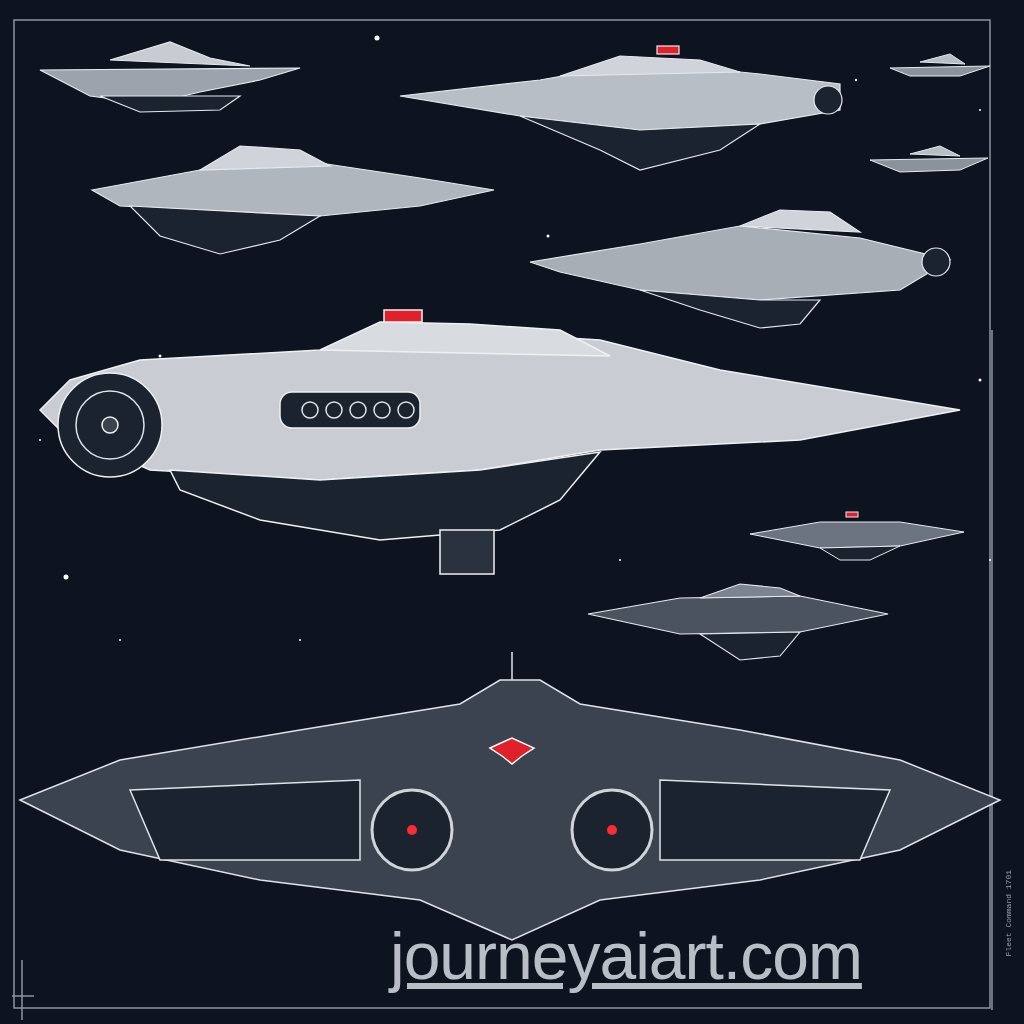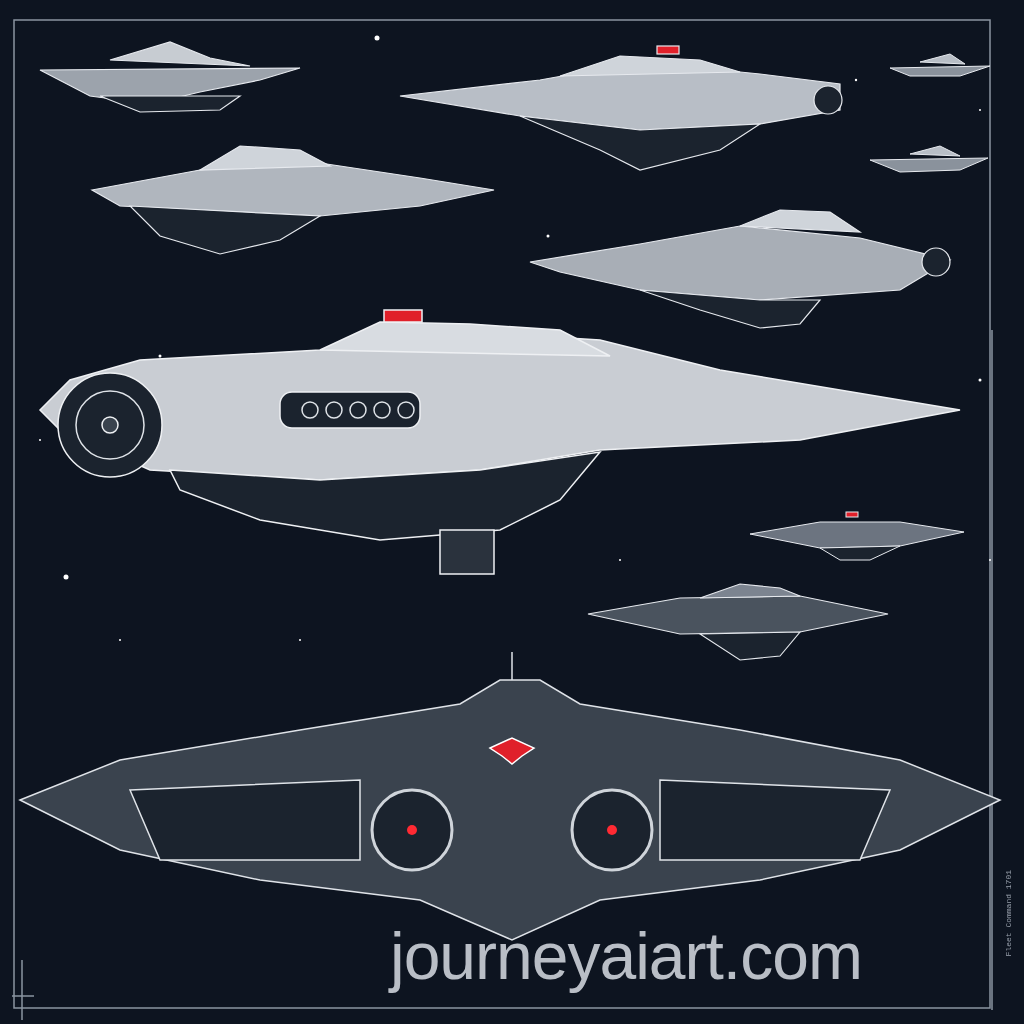--- a/index.html
+++ b/index.html
@@ -1,18 +1,18 @@
 <!DOCTYPE html>
 <html><head>
 <meta charset="utf-8">
 <style>
   html,body{margin:0;padding:0;background:#0d1420;}
   body{width:1024px;height:1024px;overflow:hidden;position:relative;font-family:"Liberation Sans",sans-serif;}
   #art{position:absolute;left:0;top:0;width:1024px;height:1024px;}
-  .watermark{position:absolute;left:390px;top:918px;font-size:66px;color:#b9bec6;letter-spacing:-1px;font-family:"Liberation Sans",sans-serif;}
+  .watermark{position:absolute;left:390px;top:918px;font-size:66px;color:#b9bec6;letter-spacing:-1px;font-family:"Liberation Sans",sans-serif;text-decoration:underline;}
   .sidelabel{position:absolute;left:1004px;top:870px;writing-mode:vertical-rl;transform:rotate(180deg);font-size:8px;color:#9aa2ad;font-family:"Liberation Mono",monospace;}
 </style>
 </head>
 <body>
 
 <svg id="art" viewBox="0 0 1024 1024" xmlns="http://www.w3.org/2000/svg">
 
   <g stroke="#8a94a0" stroke-width="1.5" fill="none">
     <rect x="14" y="20" width="976" height="988"></rect>
     <line x1="22" y1="960" x2="22" y2="1020"></line>

